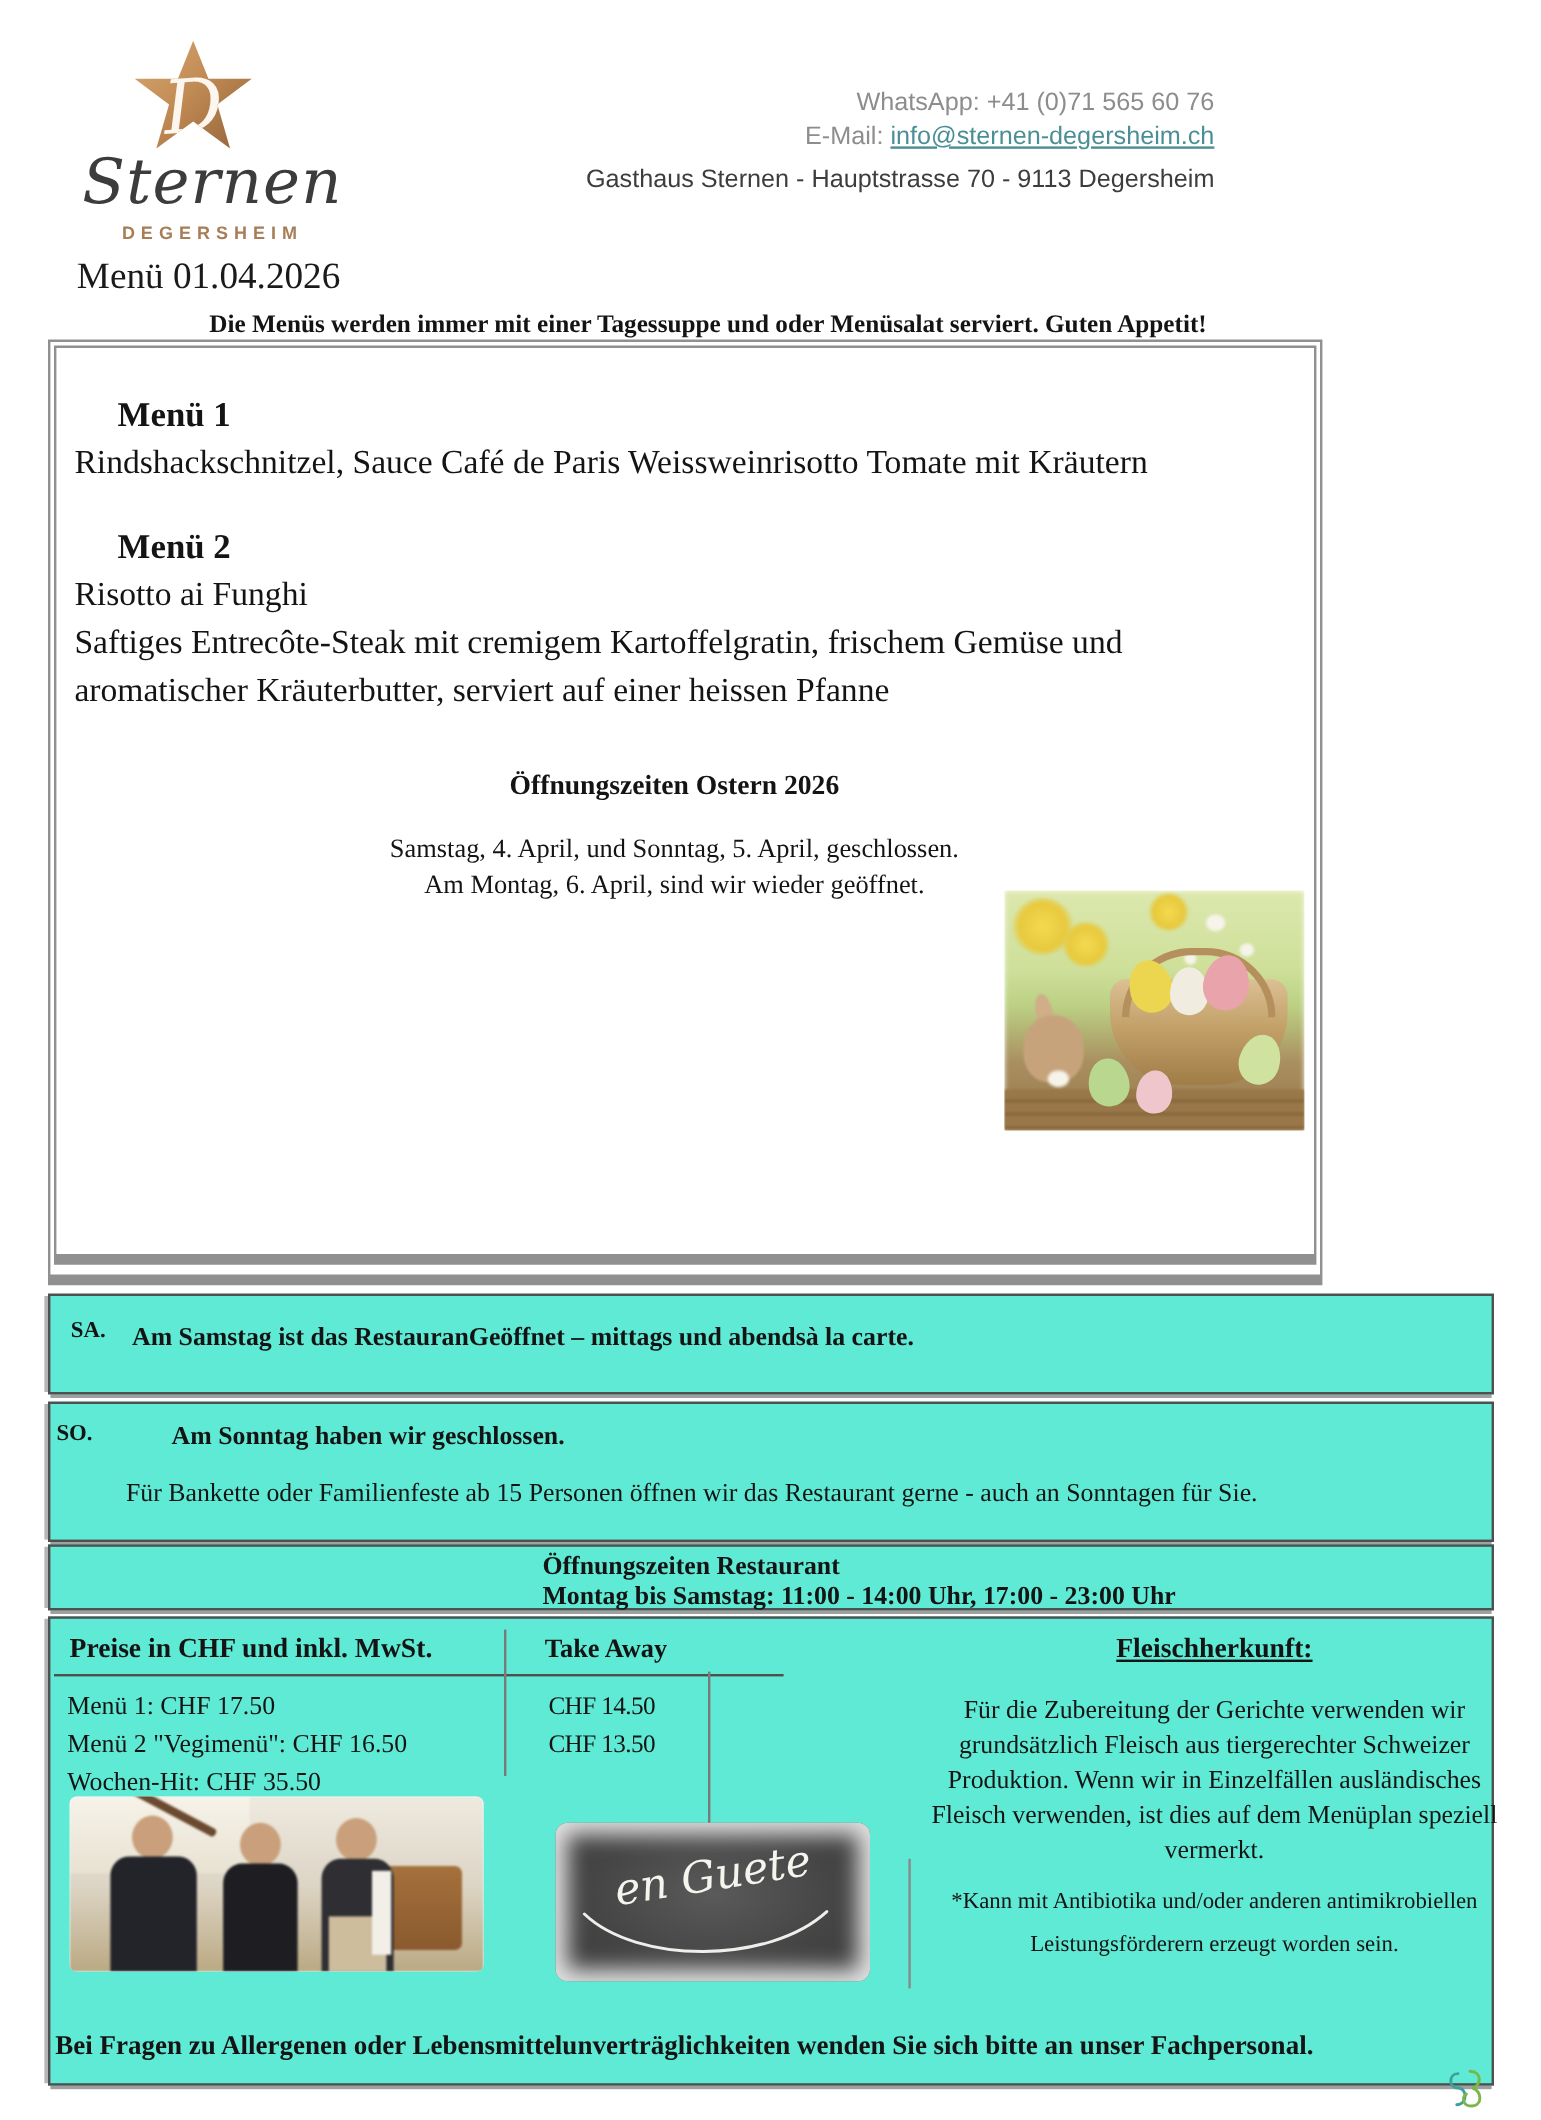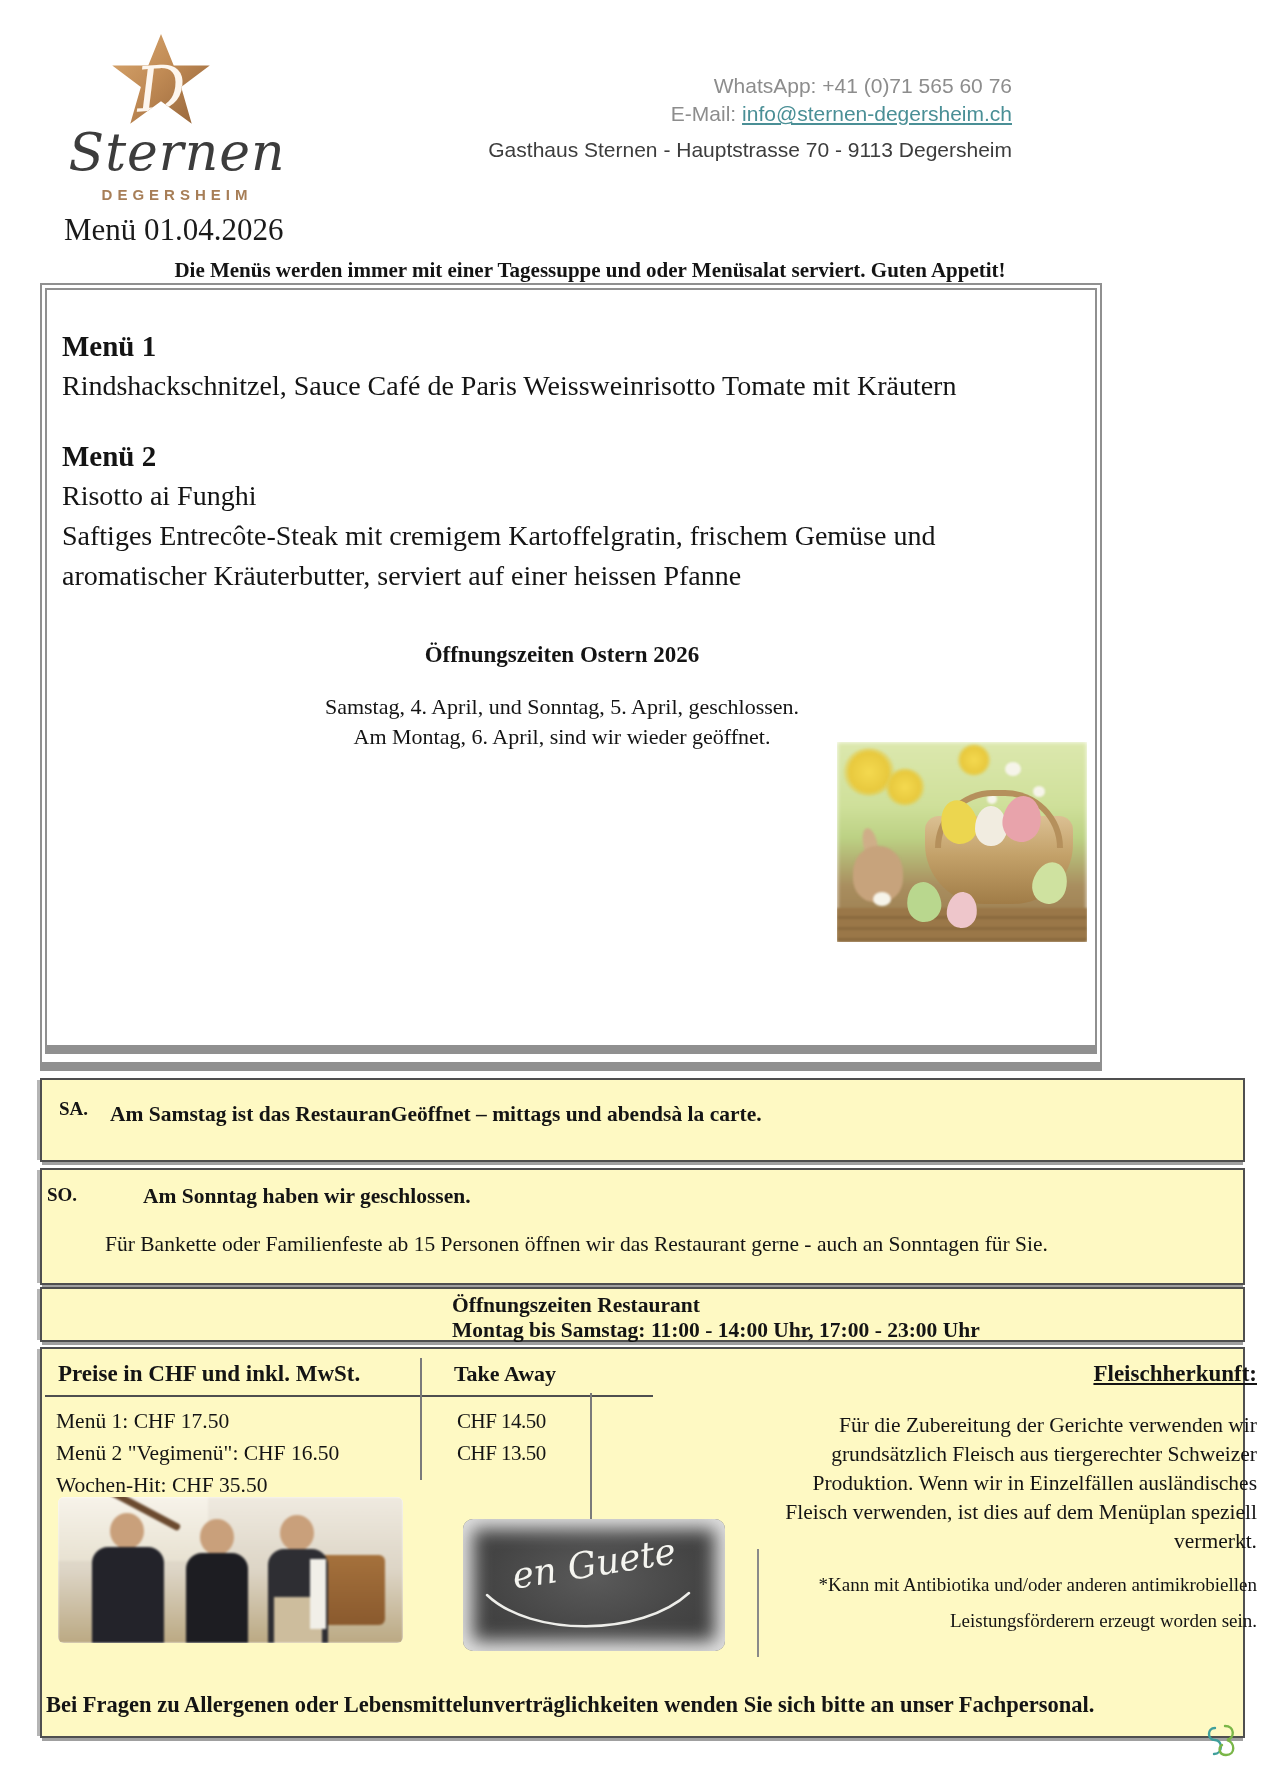--- a/index.html
+++ b/index.html
@@ -42,21 +42,21 @@
   .menu-date { position:absolute; left:64px; top:212px; font-size:31px; color:#1a1a1a; }
   .subtitle  { position:absolute; left:40px; top:258px; width:1100px; text-align:center;
                font-weight:bold; font-size:21px; }
 
   
   .main-box {
     position:absolute; left:40px; top:283px; width:1062px; height:788px;
     border:7px double #909090; border-bottom:26px double #909090;
     padding:36px 20px 0 15px;
   }
-  .dish-title { font-size:29px; font-weight:bold; line-height:40px; }
+  .dish-title { font-size:29px; font-weight:bold; line-height:40px;margin-left:36px; }
   .dish-desc  { font-size:28px; line-height:40px; }
   .desc-1 { width:910px; }
   .desc-3 { width:985px; }
   .mt-menu2 { margin-top:30px; }
   .mt-wh    { margin-top:26px; }
   .wish     { margin-top:130px; font-size:28px; line-height:40px; }
   .easter-head  { margin-top:44px; text-align:center; font-weight:bold; font-size:23px; line-height:30px; width:1000px; }
   .easter-line  { text-align:center; font-weight:normal; font-size:22px; line-height:30px; width:1000px; }
   .easter-line.first { margin-top:22px; }
 
@@ -89,21 +89,21 @@
   .e-pnk { left:166px; top:54px; width:38px; height:46px; background:#e8a3ab; transform:rotate(10deg); }
   .e-wht { left:138px; top:64px; width:32px; height:40px; background:#f1ece0; }
   .e-grn1{ left:196px; top:120px; width:34px; height:42px; background:#cfe2a0; transform:rotate(16deg); }
   .e-grn2{ left:70px;  top:140px; width:34px; height:40px; background:#b9d78e; transform:rotate(-8deg); }
   .e-pnk2{ left:110px; top:150px; width:30px; height:36px; background:#eec6cb; transform:rotate(6deg); }
   .ep-table { position:absolute; left:0; bottom:0; width:100%; height:34px;
     background:repeating-linear-gradient(180deg,#9a7748 0 8px,#8a6a3e 8px 11px); filter:blur(0.8px); }
 
   
   .sec-box { position:absolute; left:40px; width:1205px; border:2px solid #4f4f4f;
-    box-shadow:0 5px 0 -2px #a0a0a0, -5px 0 0 -2px #b5b5b5; background:#fef9c3; }
+    box-shadow:0 5px 0 -2px #a0a0a0, -5px 0 0 -2px #b5b5b5; background:#5eead4; }
   .sa-box { top:1078px; height:84px; }
   .so-box { top:1168px; height:117px; }
   .hours-box { top:1287px; height:55px; }
   .price-box { top:1347px; height:391px; }
 
   .day-abbr { position:absolute; font-weight:bold; font-size:19px; }
   .day-text { position:absolute; font-weight:bold; font-size:21.5px; }
   .sa-abbr { left:17px; top:18px; }
   .sa-text { left:68px; top:22px; }
   .so-abbr { left:5px; top:14px; }
@@ -117,21 +117,21 @@
   .price-rule { position:absolute; left:3px; top:46px; width:608px; height:2px; background:#4f4f4f; }
   .price-row  { position:absolute; left:14px; font-size:21.5px; }
   .pr-0 { top:60px; } .pr-1 { top:92px; } .pr-2 { top:124px; }
   .ta-vline1 { position:absolute; left:378px; top:9px;  width:2px; height:122px; background:#7a7a7a; }
   .ta-vline2 { position:absolute; left:548px; top:44px; width:2px; height:198px; background:#7a7a7a; }
   .ta-head { position:absolute; left:383px; top:12px; width:160px; text-align:center; font-weight:bold; font-size:22px; }
   .ta-val  { position:absolute; left:415px; font-size:21px; letter-spacing:-0.5px; }
   .ta-0 { top:60px; } .ta-1 { top:92px; }
   .col-vline { position:absolute; left:715px; top:200px; width:2px; height:108px; background:#8a8a8a; }
 
-  .meat-col { position:absolute; left:725px; top:12px; width:490px; text-align:right; }
+  .meat-col { position:absolute; left:725px; top:12px; width:490px; text-align:center; }
   .meat-title { font-weight:bold; font-size:23px; text-decoration:underline; margin-bottom:24px; }
   .meat-para  { font-size:21.5px; line-height:29px; }
   .meat-note1 { margin-top:18px; font-size:19px; }
   .meat-note2 { margin-top:14px; font-size:19px; }
 
   
   .team-photo { position:absolute; left:16px; top:148px; width:345px; height:146px;
     overflow:hidden; border-radius:6px; box-shadow:inset 0 0 16px 9px #ffffff; }
   .tp-inner { position:absolute; inset:0; filter:blur(1px);
     background:linear-gradient(180deg,#efeae0 0%,#ddd5c6 50%,#bba983 100%); }

